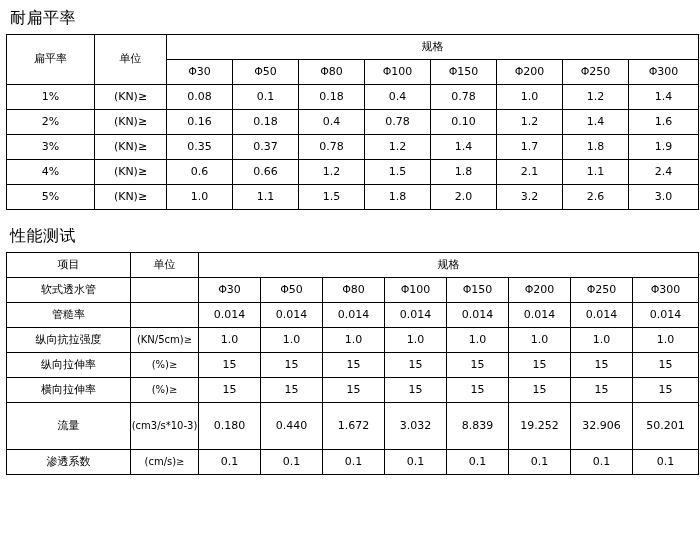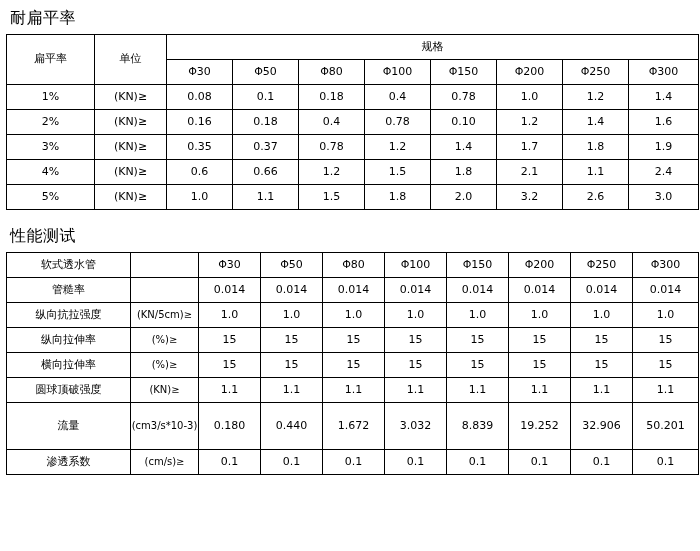--- a/index.html
+++ b/index.html
@@ -162,20 +162,25 @@
       <col style="width:62px">
       <col style="width:62px">
       <col style="width:62px">
       <col style="width:62px">
       <col style="width:62px">
       <col style="width:62px">
       <col style="width:66px">
     </colgroup>
     <tbody>
       <tr>
+        <td>项目</td>
+        <td>单位</td>
+        <td colspan="8">规格</td>
+      </tr>
+      <tr>
         <td>软式透水管</td>
         <td></td>
         <td>Φ30</td>
         <td>Φ50</td>
         <td>Φ80</td>
         <td>Φ100</td>
         <td>Φ150</td>
         <td>Φ200</td>
         <td>Φ250</td>
         <td>Φ300</td>
@@ -221,32 +226,20 @@
         <td>横向拉伸率</td>
         <td class="unit-small">(%)≥</td>
         <td>15</td>
         <td>15</td>
         <td>15</td>
         <td>15</td>
         <td>15</td>
         <td>15</td>
         <td>15</td>
         <td>15</td>
-      </tr>
-      <tr>
-        <td>圆球顶破强度</td>
-        <td class="unit-small">(KN)≥</td>
-        <td>1.1</td>
-        <td>1.1</td>
-        <td>1.1</td>
-        <td>1.1</td>
-        <td>1.1</td>
-        <td>1.1</td>
-        <td>1.1</td>
-        <td>1.1</td>
       </tr>
       <tr class="flow-row">
         <td>流量</td>
         <td class="unit-small wrap">(cm3/s*10-3)</td>
         <td>0.180</td>
         <td>0.440</td>
         <td>1.672</td>
         <td>3.032</td>
         <td>8.839</td>
         <td>19.252</td>

